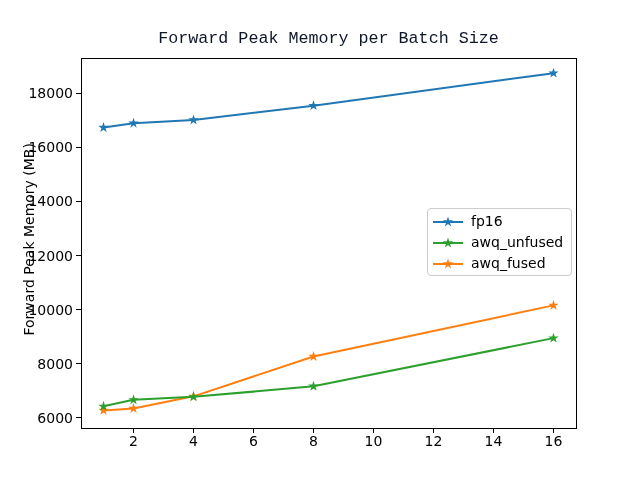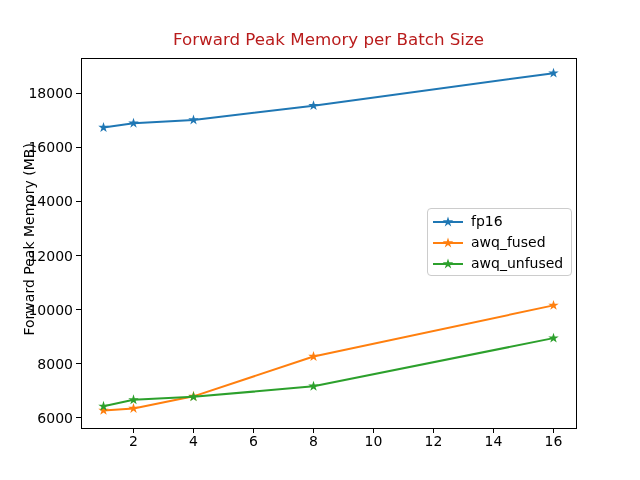--- a/index.html
+++ b/index.html
@@ -6,21 +6,21 @@
   body {
     width: 640px; height: 480px;
     background: #ffffff;
     position: relative; overflow: hidden;
     font-family: "DejaVu Sans", "Liberation Sans", sans-serif;
   }
   .figure { position: absolute; left: 0; top: 0; width: 640px; height: 480px; background: #ffffff; }
   #plot { position: absolute; left: 0; top: 0; }
   .chart-title {
     position: absolute; left: 81px; width: 495px; top: 29px;
-    text-align: center; font-size: 16.7px; color: #b91c1c; white-space: nowrap;
+    text-align: center; font-size: 16.7px; color: #0f172a; white-space: nowrap; font-family: Liberation Mono, monospace;
   }
   .x-axis-label {
     position: absolute; left: 270px; width: 120px; top: 452px;
     text-align: center; font-size: 14px; color: #000; white-space: nowrap;
   }
   .y-axis-label {
     position: absolute; left: -67px; top: 233px; width: 190px; height: 15px;
     text-align: center; font-size: 14px; color: #000;
     transform: rotate(-90deg); white-space: nowrap;
   }
@@ -98,27 +98,27 @@
   <div class="legend">
     <div class="legend-entry">
       <svg width="30" height="14">
           <line x1="0" y1="7" x2="30" y2="7" stroke="#1f77b4" stroke-width="2"></line>
           <polygon points="15.00,1.50 16.23,5.30 20.23,5.30 16.99,7.65 18.23,11.45 15.00,9.10 11.77,11.45 13.01,7.65 9.77,5.30 13.77,5.30" fill="#1f77b4"></polygon>
         </svg>
       <span class="legend-label">fp16</span>
     </div>
     <div class="legend-entry">
       <svg width="30" height="14">
+          <line x1="0" y1="7" x2="30" y2="7" stroke="#2ca02c" stroke-width="2"></line>
+          <polygon points="15.00,1.50 16.23,5.30 20.23,5.30 16.99,7.65 18.23,11.45 15.00,9.10 11.77,11.45 13.01,7.65 9.77,5.30 13.77,5.30" fill="#2ca02c"></polygon>
+        </svg>
+      <span class="legend-label">awq_unfused</span>
+    </div>
+    <div class="legend-entry">
+      <svg width="30" height="14">
           <line x1="0" y1="7" x2="30" y2="7" stroke="#ff7f0e" stroke-width="2"></line>
           <polygon points="15.00,1.50 16.23,5.30 20.23,5.30 16.99,7.65 18.23,11.45 15.00,9.10 11.77,11.45 13.01,7.65 9.77,5.30 13.77,5.30" fill="#ff7f0e"></polygon>
         </svg>
       <span class="legend-label">awq_fused</span>
-    </div>
-    <div class="legend-entry">
-      <svg width="30" height="14">
-          <line x1="0" y1="7" x2="30" y2="7" stroke="#2ca02c" stroke-width="2"></line>
-          <polygon points="15.00,1.50 16.23,5.30 20.23,5.30 16.99,7.65 18.23,11.45 15.00,9.10 11.77,11.45 13.01,7.65 9.77,5.30 13.77,5.30" fill="#2ca02c"></polygon>
-        </svg>
-      <span class="legend-label">awq_unfused</span>
     </div>
   </div>
 
 </div>
 
 </body></html>

